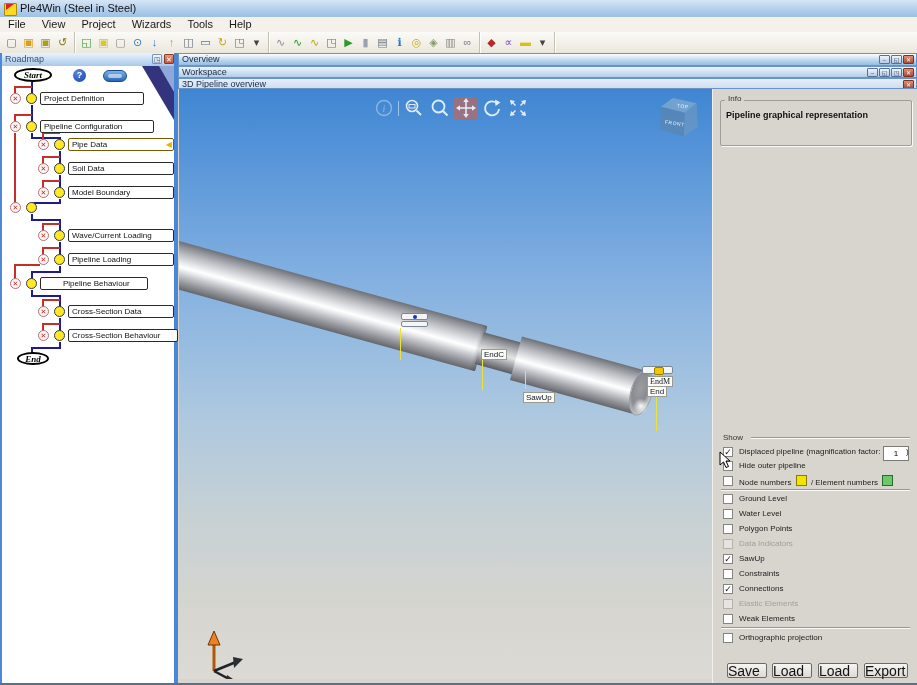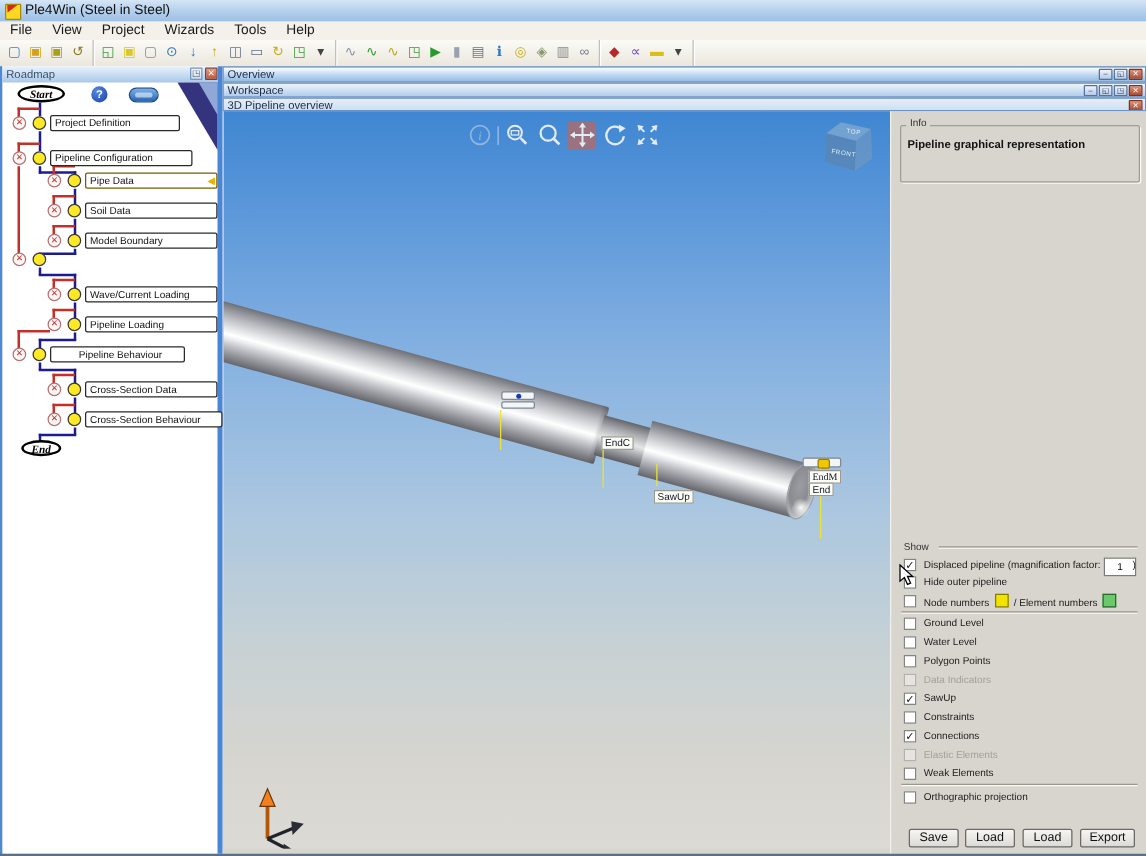--- a/index.html
+++ b/index.html
@@ -72,21 +72,21 @@
   #infolabel{left:12px;top:5px;background:#d8d5cf;padding:0 3px;font-size:8px;color:#333}
   #infotext{left:13px;top:21px;font-weight:bold;font-size:9px;color:#111}
   .etch{position:absolute;height:1px;background:#9a978f;box-shadow:0 1px 0 #fbfaf7}
   .chkrow{position:absolute;left:10px;height:13px;line-height:12px;white-space:nowrap}
   .chk{position:absolute;left:0;top:1px;width:10px;height:10px;background:#fff;border:1px solid #848480;box-sizing:border-box;font-size:9px;line-height:8px;text-align:center;color:#1a1a1a;font-weight:bold}
   .chk.dis{background:#e6e4e0;border-color:#b4b2ac;color:#9a9a96}
   .chklabel{position:absolute;left:16px;top:0}
   .dis .chklabel, .chkrow.dis{color:#a2a09a}
   .swatch{display:inline-block;width:9px;height:9px;border:1px solid #2a6a2a;vertical-align:-1px;margin:0 2px}
   .magin{position:absolute;top:0;width:20px;height:11px;border:1px solid #7a7a76;background:#fff;font-size:8px;line-height:11px;text-align:center}
-  .pbtn{position:absolute;top:574px;height:15px;border:1px solid #6a6a66;border-radius:2px;background:linear-gradient(180deg,#f6f5f3,#dddbd6);font-size:10px;text-align:center;line-height:14px;color:#111;box-sizing:border-box}
+  .pbtn{position:absolute;top:574px;height:15px;border:1px solid #6a6a66;border-radius:2px;background:linear-gradient(180deg,#f6f5f3,#dddbd6);font-size:14px;text-align:left;line-height:14px;color:#111;box-sizing:border-box}
   #vp-bottom{left:179px;top:679px;width:533px;height:4px;background:#d8d5cf}
 </style>
 </head>
 <body>
 
 <div class="abs" id="titlebar">
   <span class="abs" id="appicon">
       <i></i>
     </span>
   <span class="abs" id="apptitle">Ple4Win (Steel in Steel)</span>

